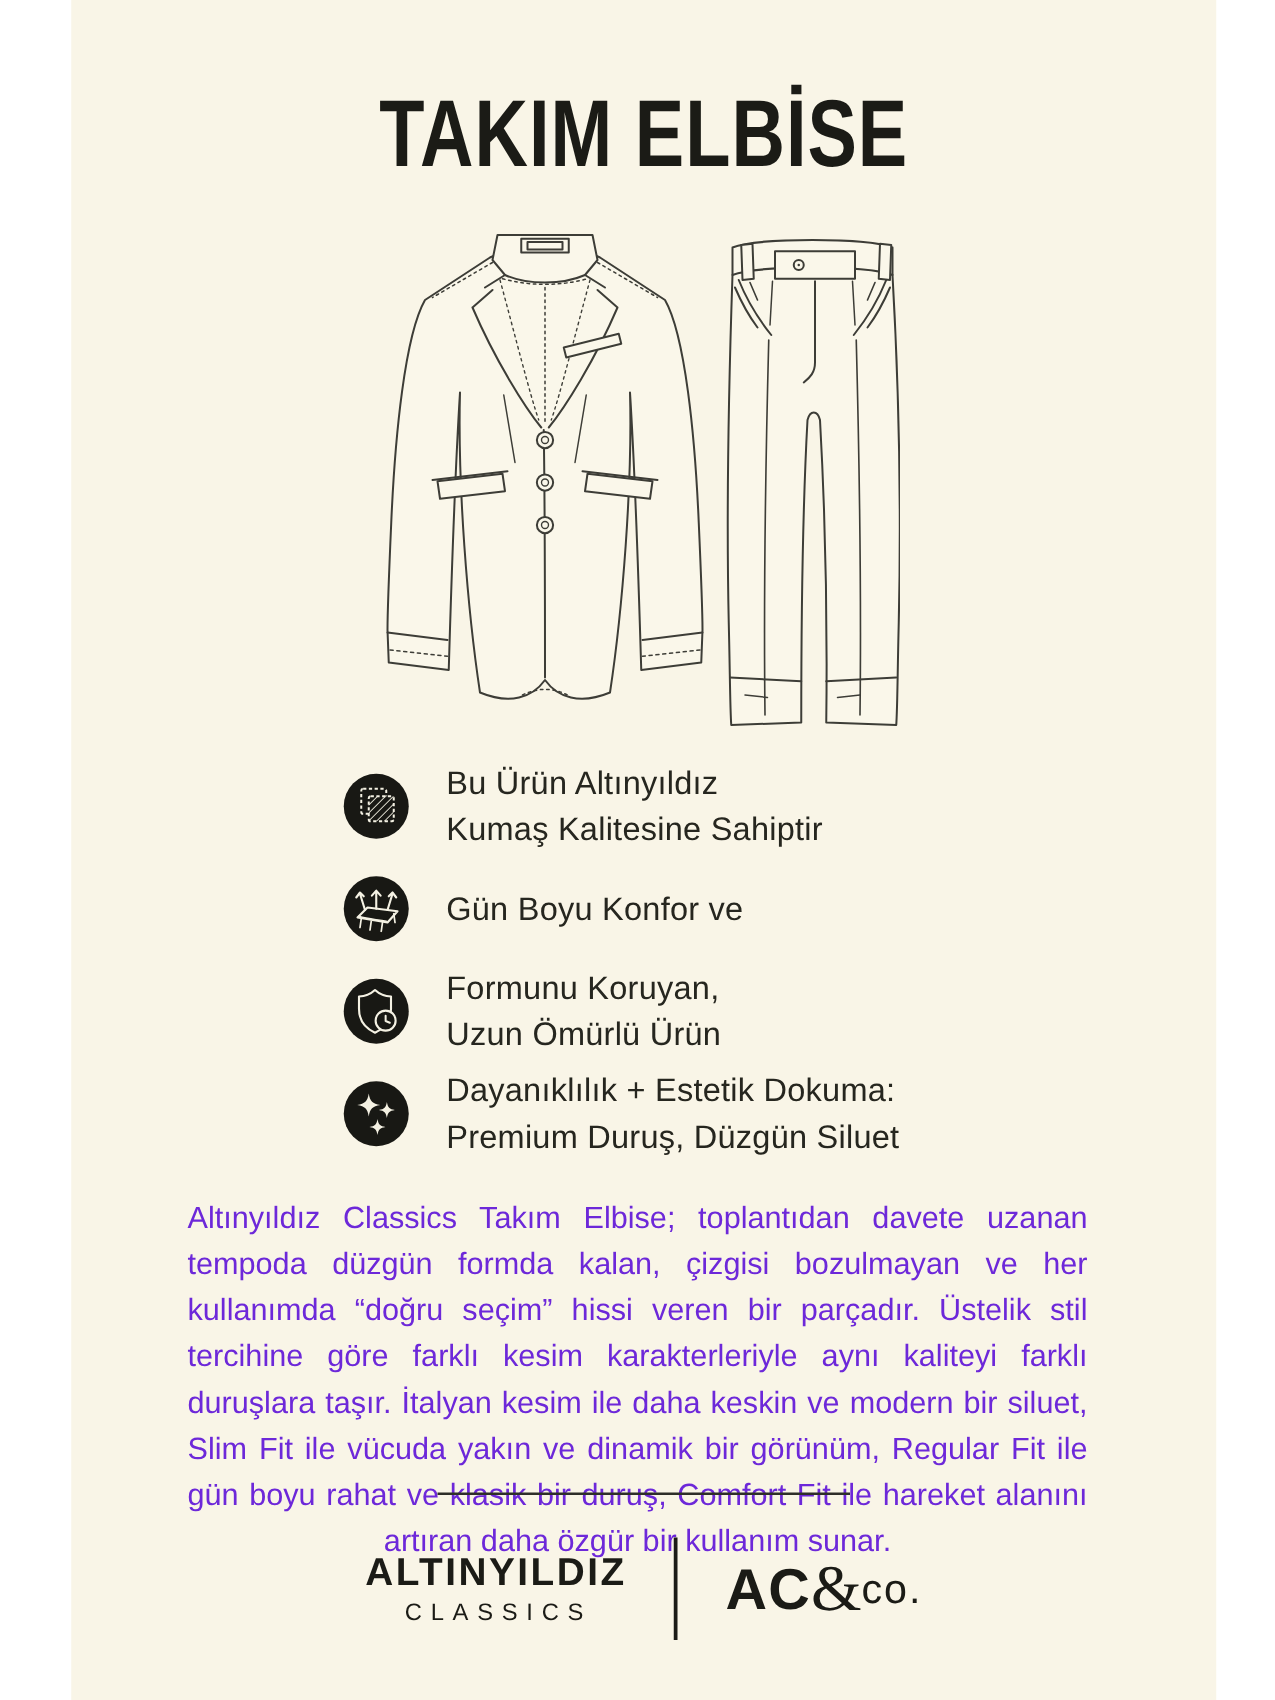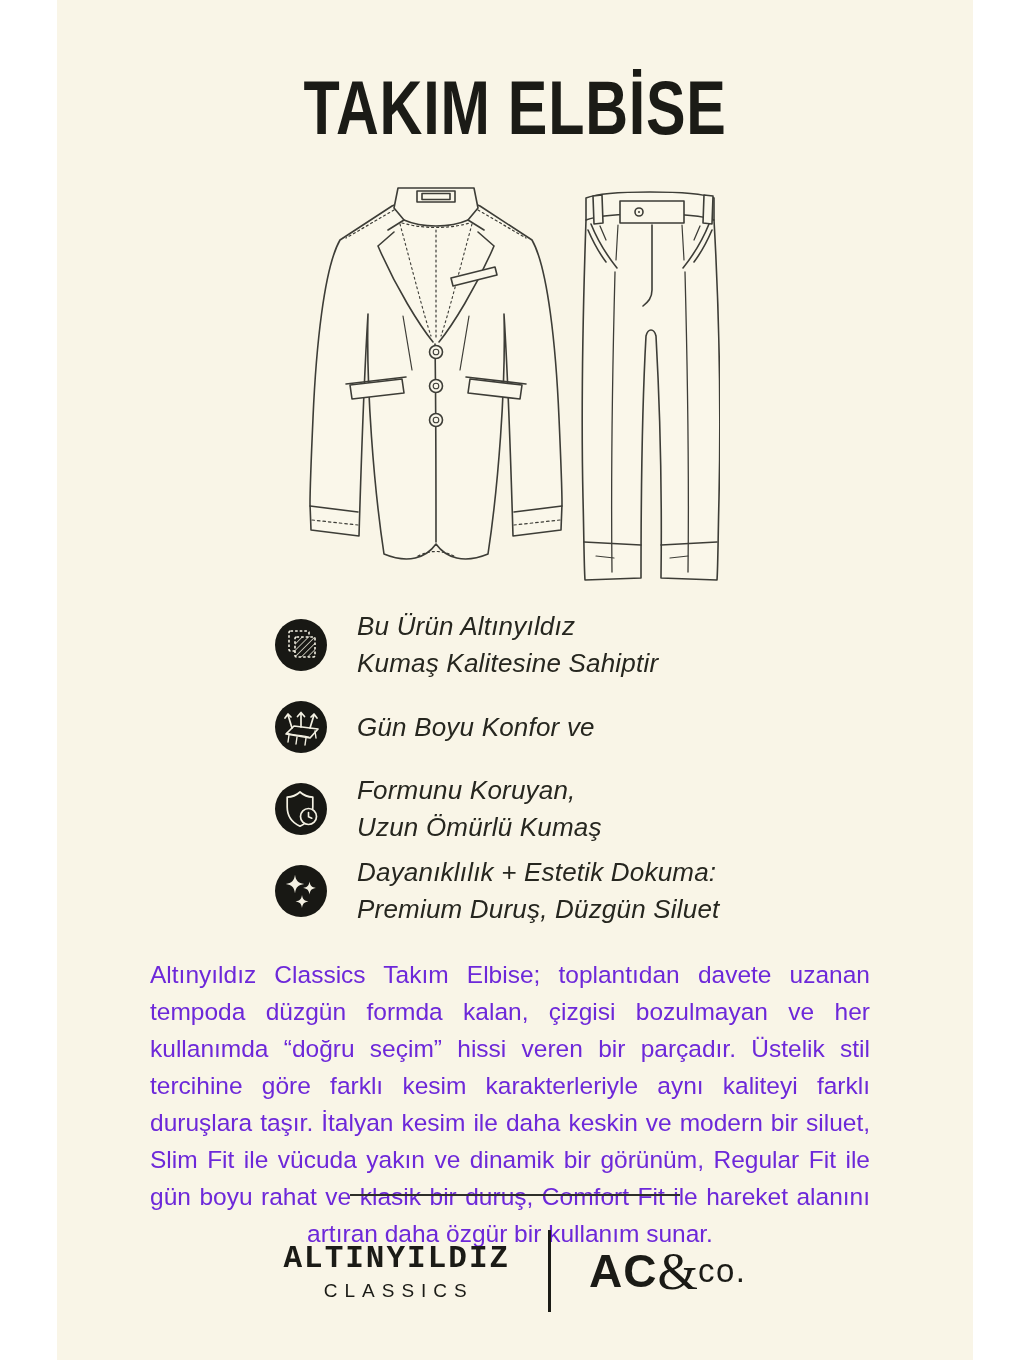--- a/index.html
+++ b/index.html
@@ -12,33 +12,33 @@
          transform:scaleX(0.78);transform-origin:center;white-space:nowrap;}
 
   .illustration{position:absolute;left:243px;top:168px;width:420px;height:424px;}
 
   .features{position:absolute;left:218px;top:606px;}
   .feature{display:flex;align-items:center;gap:30px;height:78px;margin-bottom:4px;}
   .icon-circle{flex:0 0 auto;width:52px;height:52px;border-radius:50%;background:#181814;
                display:flex;align-items:center;justify-content:center;}
   .icon-circle svg{width:52px;height:52px;display:block;}
   .feature-text{font-size:26px;line-height:37px;color:#26261f;letter-spacing:0.2px;}
-  .feature-text span{display:block;font-style:italic;}
+  .feature-text span{display:block;}
 
   .description{position:absolute;top:956px;left:93px;width:720px;margin:0;
                font-size:24.5px;line-height:37px;color:#6d28d9;
                text-align:justify;text-align-last:center;}
 
   .divider{position:absolute;top:1194px;left:50%;transform:translateX(-50%);
            width:330px;height:2px;background:#2e2e29;}
 
   .brand-row{position:absolute;top:1230px;left:0;width:100%;
              display:flex;justify-content:center;align-items:center;gap:38px;color:#1b1b16;}
   .brand-left{text-align:center;}
-  .brand-primary{font-family:Liberation Mono, monospace;font-weight:bold;font-size:31px;
+  .brand-primary{font-family:Liberation Sans, sans-serif;font-weight:bold;font-size:31px;
                  letter-spacing:2px;}
   .brand-secondary{font-size:19px;letter-spacing:7px;margin-top:4px;text-indent:4px;}
   .brand-divider{width:3px;height:82px;background:#1b1b16;}
   .brand-right{display:flex;align-items:center;}
   .brand-ac{font-size:46px;font-weight:bold;letter-spacing:1px;}
   .brand-amp{font-family:"Liberation Serif",serif;font-size:52px;}
   .brand-co{font-size:33px;letter-spacing:1.5px;}
 </style>
 </head>
 <body>
@@ -162,21 +162,21 @@
       <div class="feature">
         <span class="icon-circle">
           <svg viewBox="0 0 52 52">
             <path d="M 25,9 C 21.5,12.2 17,14 12.2,14.2 L 12.2,24 C 12.2,33.5 17.2,39.6 25,43.2 C 32.8,39.6 37.8,33.5 37.8,24 L 37.8,14.2 C 33,14 28.5,12.2 25,9 Z" fill="none" stroke="#f4f1e3" stroke-width="1.7" stroke-linejoin="round"></path>
             <circle cx="33.5" cy="33.5" r="8" fill="#181814" stroke="#f4f1e3" stroke-width="1.7"></circle>
             <path d="M 33.5,33.8 L 33.5,29.5 M 33.5,33.8 L 36.8,35.2" stroke="#f4f1e3" stroke-width="1.6" fill="none" stroke-linecap="round"></path>
           </svg>
         </span>
         <div class="feature-text">
           <span>Formunu Koruyan,</span>
-          <span>Uzun Ömürlü Kumaş</span>
+          <span>Uzun Ömürlü Ürün</span>
         </div>
       </div>
 
       <div class="feature">
         <span class="icon-circle">
           <svg viewBox="0 0 52 52">
             <g fill="#f4f1e3">
               <path transform="translate(20,19) scale(1.15)" d="M 0 -8 C 0.9 -2.6 2.6 -0.9 8 0 C 2.6 0.9 0.9 2.6 0 8 C -0.9 2.6 -2.6 0.9 -8 0 C -2.6 -0.9 -0.9 -2.6 0 -8 Z"></path>
               <path transform="translate(34.5,23) scale(0.8)" d="M 0 -8 C 0.9 -2.6 2.6 -0.9 8 0 C 2.6 0.9 0.9 2.6 0 8 C -0.9 2.6 -2.6 0.9 -8 0 C -2.6 -0.9 -0.9 -2.6 0 -8 Z"></path>
               <path transform="translate(27,36.5) scale(0.8)" d="M 0 -8 C 0.9 -2.6 2.6 -0.9 8 0 C 2.6 0.9 0.9 2.6 0 8 C -0.9 2.6 -2.6 0.9 -8 0 C -2.6 -0.9 -0.9 -2.6 0 -8 Z"></path>

